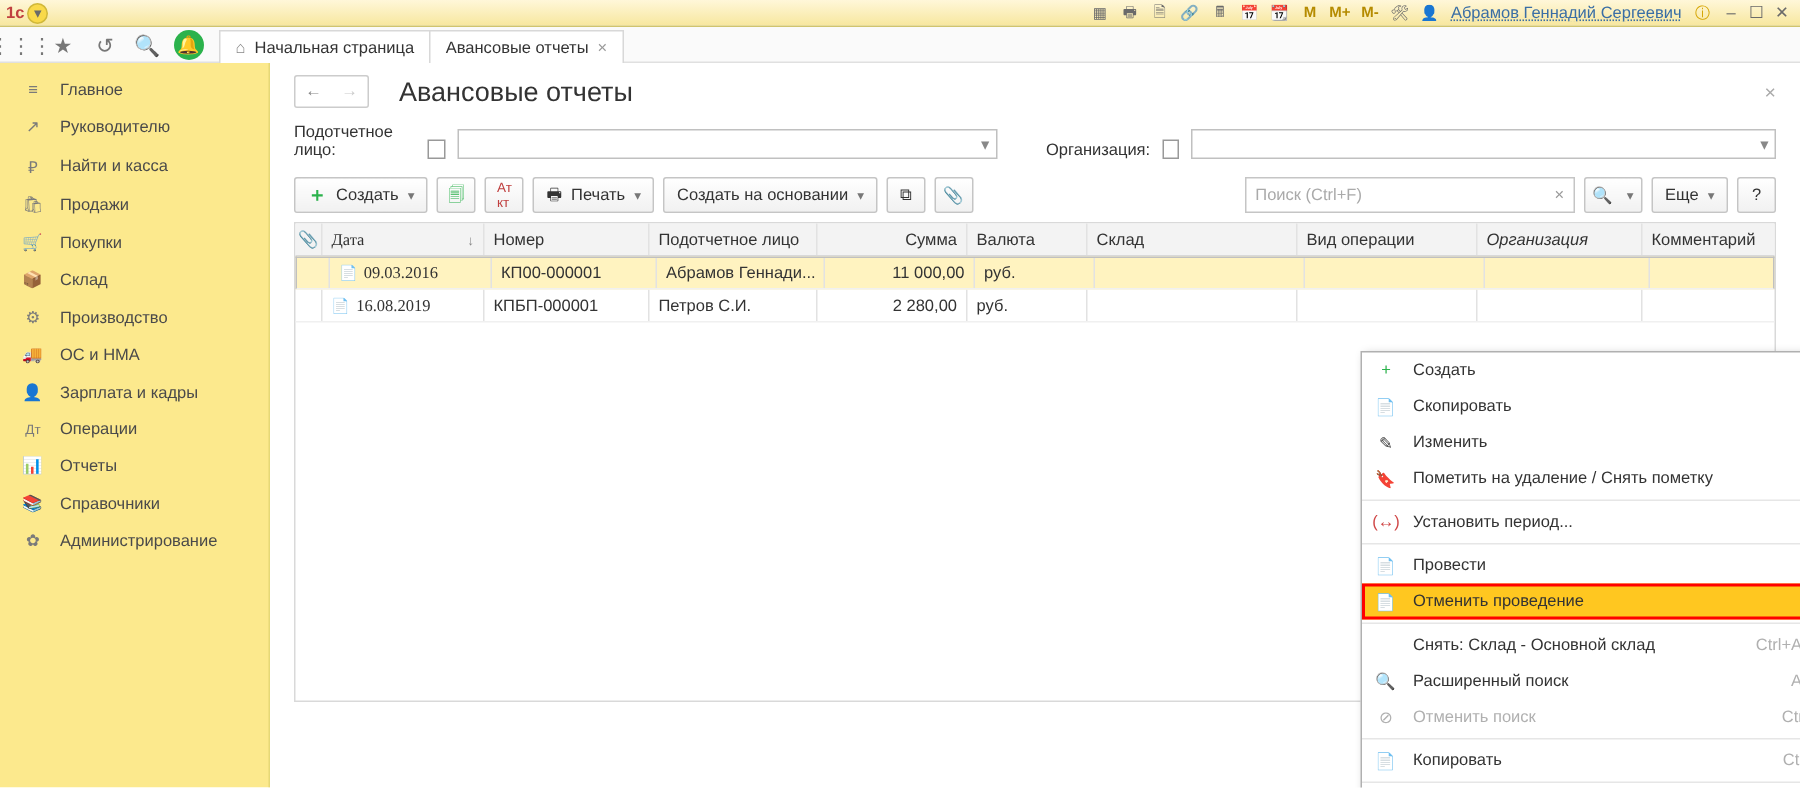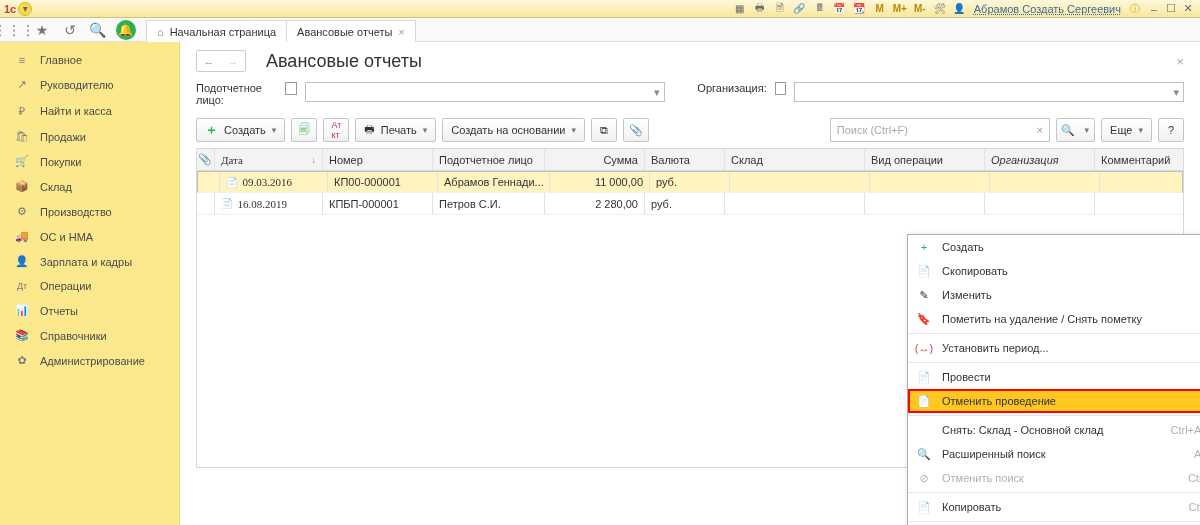--- a/index.html
+++ b/index.html
@@ -22,21 +22,21 @@
   .body { display: flex; height: calc(100% - 18px - 24px); }
   .sidebar { width: 180px; background: #fce98d; border-right: 1px solid #e6d877; padding: 6px 0; }
   .side-item { display: flex; align-items: center; gap: 10px; padding: 6px 14px; color: #4a4a4a; }
   .side-item .ic { width: 16px; text-align: center; color: #7a7a7a; }
   .content { flex: 1; background: #fff; display: flex; flex-direction: column; }
   .hdr { display: flex; align-items: center; padding: 8px 16px 4px 16px; gap: 12px; }
   .nav-arrows { display: flex; border: 1px solid #ccc; border-radius: 2px; }
   .nav-arrows span { width: 24px; height: 20px; display: flex; align-items: center; justify-content: center; color: #888; }
   .page-title { font-size: 18px; font-weight: normal; color: #333; margin-left: 8px; }
   .hdr .closex { margin-left: auto; color: #aaa; font-size: 13px; }
-  .filters { display: flex; align-items: flex-start; padding: 6px 16px; gap: 8px; }
+  .filters { display: flex; align-items: flex-end; padding: 6px 16px; gap: 8px; }
   .filters .lbl { color: #333; }
   .chk { width: 13px; height: 13px; border: 1px solid #999; display: inline-block; vertical-align: middle; background: #fff; }
   .sel { height: 20px; border: 1px solid #c0c0c0; background: #fff; display: inline-flex; align-items: center; padding: 0 4px; min-width: 200px; position: relative; }
   .sel .dd { margin-left: auto; color: #888; }
   .tbar { display: flex; align-items: center; padding: 6px 16px; gap: 6px; }
   .btn { height: 24px; border: 1px solid #c5c5c5; background: linear-gradient(#fff, #f1f1f1); border-radius: 2px; display: inline-flex; align-items: center; padding: 0 8px; gap: 6px; color: #333; }
   .btn .plus { color: #2bb24c; font-weight: bold; font-size: 13px; }
   .btn .dd { color: #777; font-size: 9px; }
   .btn.icon { padding: 0 5px; min-width: 26px; justify-content: center; }
   .tbar .sp { flex: 1; }
@@ -85,21 +85,21 @@
   <span class="tb-icon">🗎</span>
   <span class="tb-icon" style="color:#3a9c3a">🔗</span>
   <span class="tb-icon">🖩</span>
   <span class="tb-icon">📅</span>
   <span class="tb-icon" style="color:#3a9c3a">📆</span>
   <span class="tb-icon" style="color:#b58b00;font-weight:bold">M</span>
   <span class="tb-icon" style="color:#b58b00;font-weight:bold">M+</span>
   <span class="tb-icon" style="color:#b58b00;font-weight:bold">M-</span>
   <span class="tb-icon">🛠</span>
   <span class="tb-icon" style="color:#b58b00">👤</span>
-  <span class="user">Абрамов Создать Сергеевич</span>
+  <span class="user">Абрамов Геннадий Сергеевич</span>
   <span class="tb-icon" style="color:#d4a400">ⓘ</span>
   <span class="win-btn">–</span>
   <span class="win-btn">☐</span>
   <span class="win-btn">✕</span>
 </div>
 
 <div class="toolbar-top">
   <span class="sq">⋮⋮⋮</span>
   <span class="sq">★</span>
   <span class="sq">↺</span>

